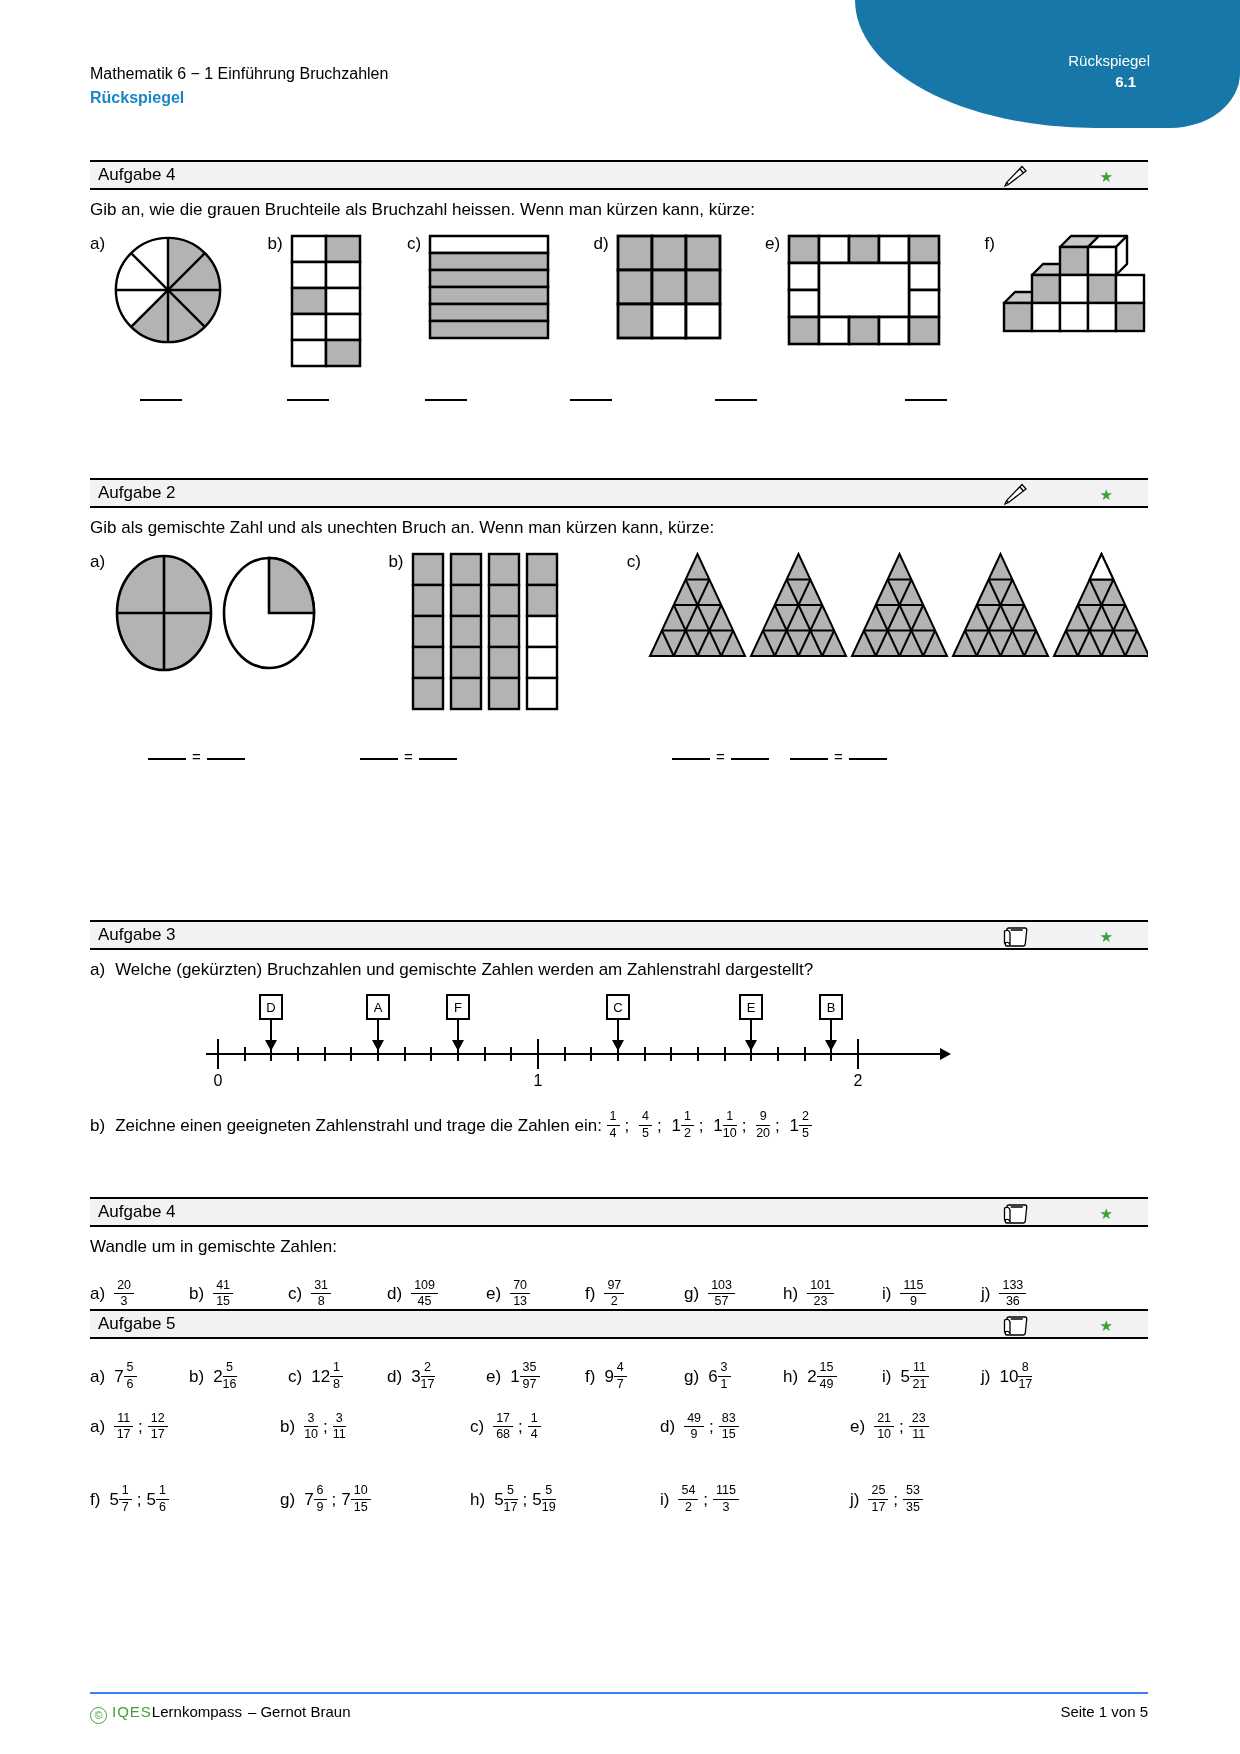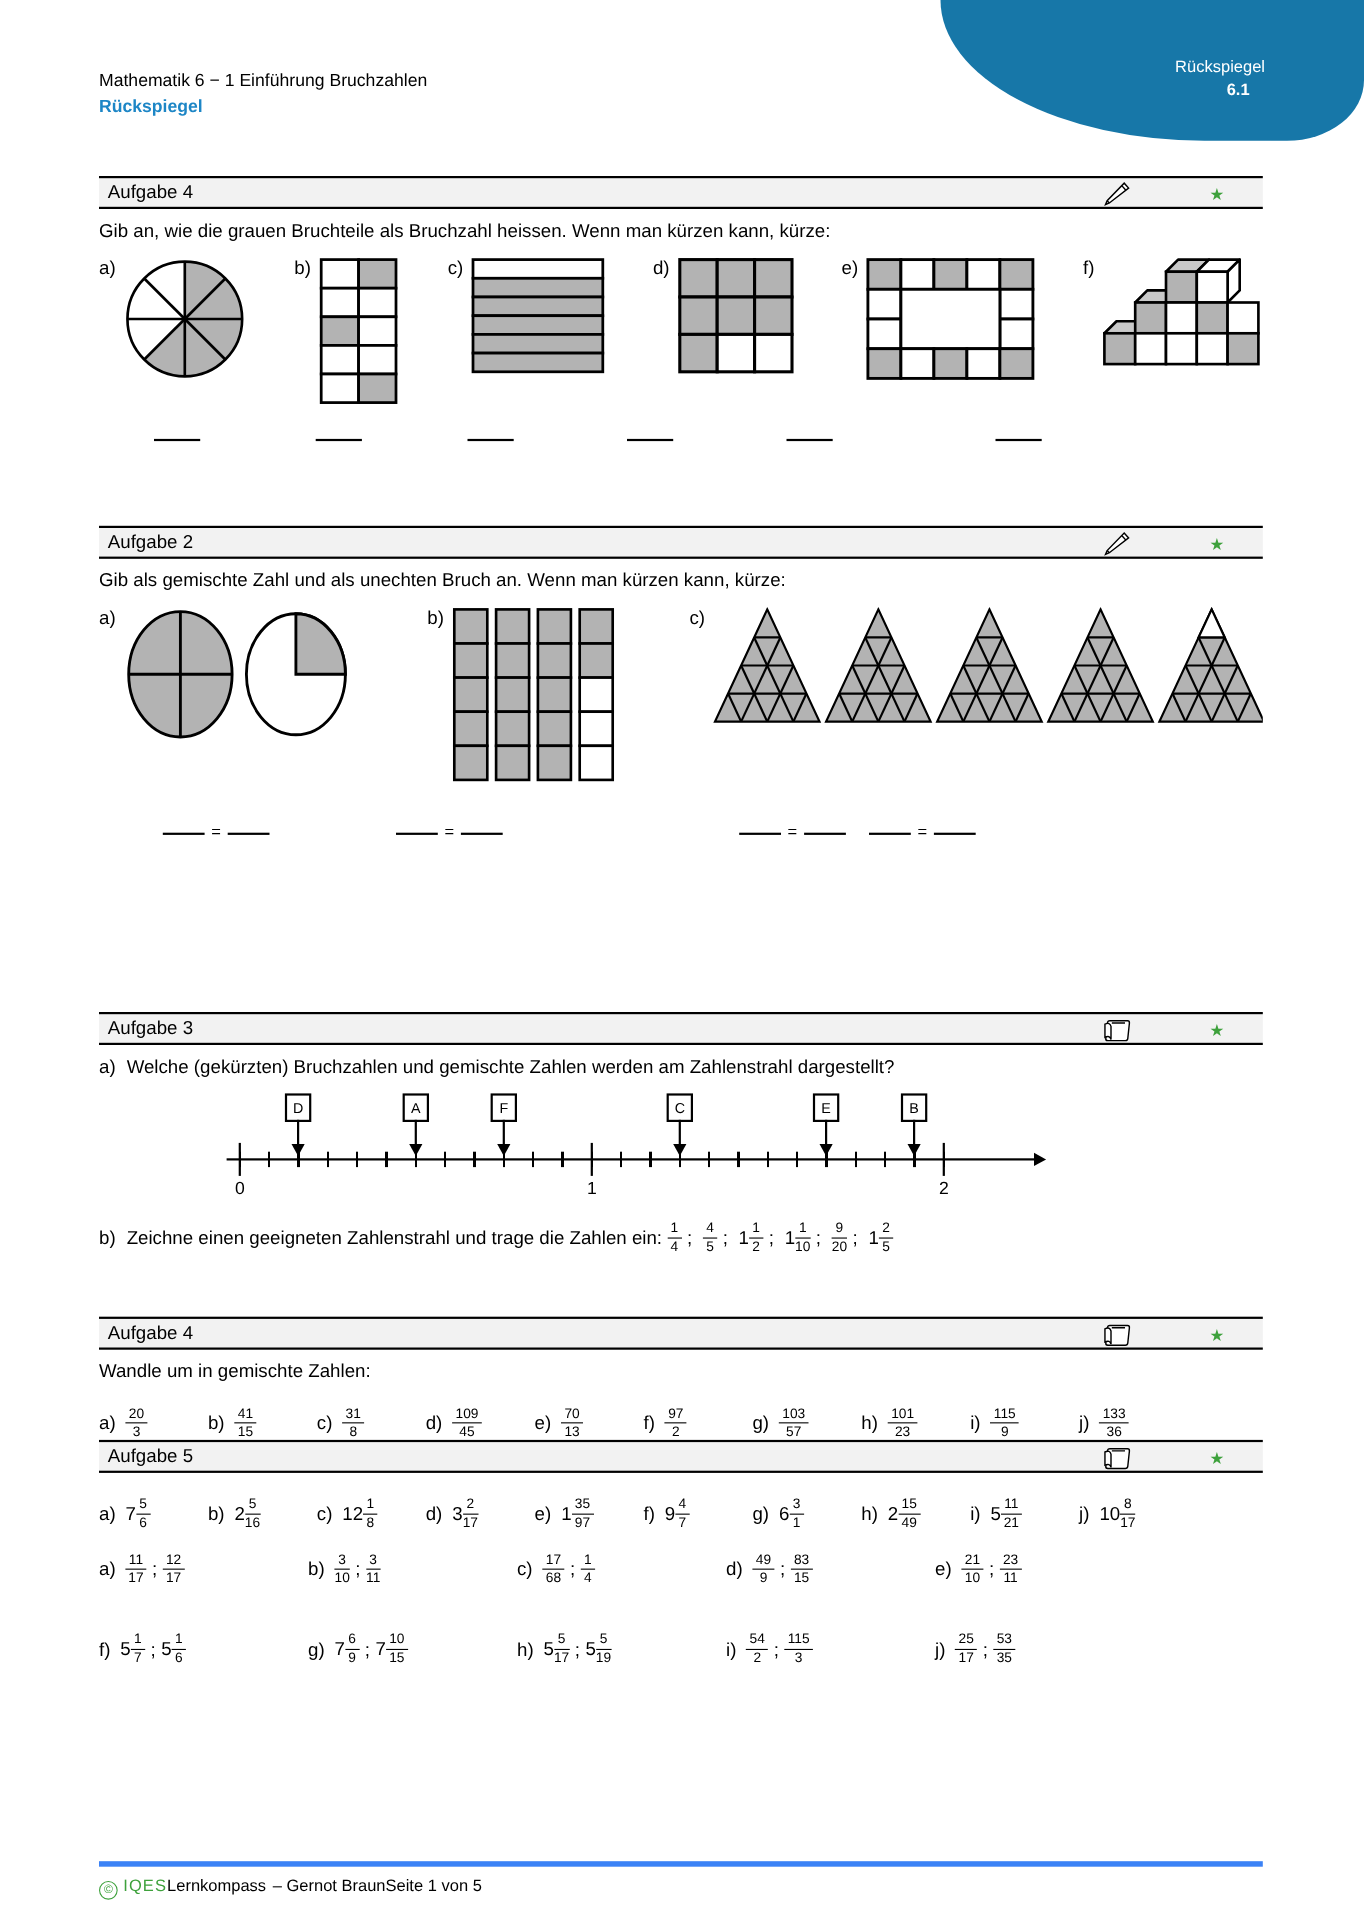--- a/index.html
+++ b/index.html
@@ -56,22 +56,22 @@
   .item .lbl{margin-right:9px;}
   .whole{font-size:17px;}
   .whole:empty{display:none;}
   .sep{margin:0 5px;}
   .sep:empty{display:none;}
   .fracgrid10{display:grid;grid-template-columns:repeat(10,99px);margin-top:22px;}
   .fracgrid5{display:grid;grid-template-columns:repeat(5,190px);row-gap:42px;margin-top:20px;}
   .pb-list{white-space:nowrap;}
 
   
-  .footer{position:absolute;left:90px;top:1692px;width:1058px;border-top:5px solid #3b82f6;padding-top:9px;
-    display:flex;justify-content:flex-start;font-size:15px;}
+  .footer{position:absolute;left:90px;top:1692px;width:1058px;border-top:2px solid #3b82f6;padding-top:9px;
+    display:flex;justify-content:space-between;font-size:15px;}
   .brand .cc{color:#3ea13c;border:1.5px solid #3ea13c;border-radius:50%;width:15px;height:15px;display:inline-flex;
     align-items:center;justify-content:center;font-size:11px;margin-right:5px;vertical-align:-2px;}
   .brand .iqes{color:#3ea13c;letter-spacing:1px;}
   .brand .rest{color:#000;}
   .brand .author{margin-left:6px;}
 </style>
 </head>
 <body>
 
 <div class="corner-blob"></div>

